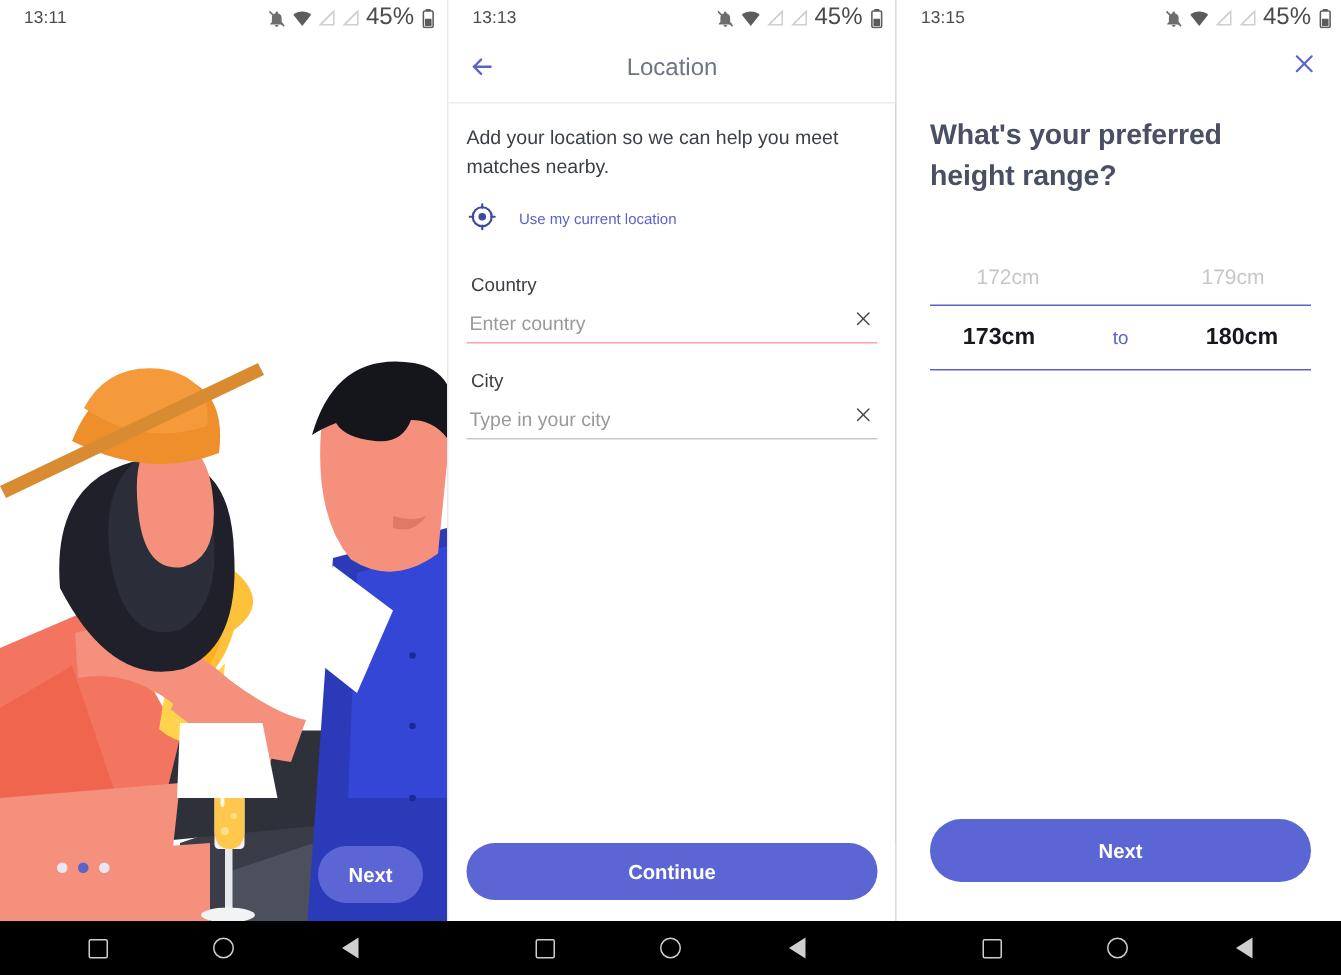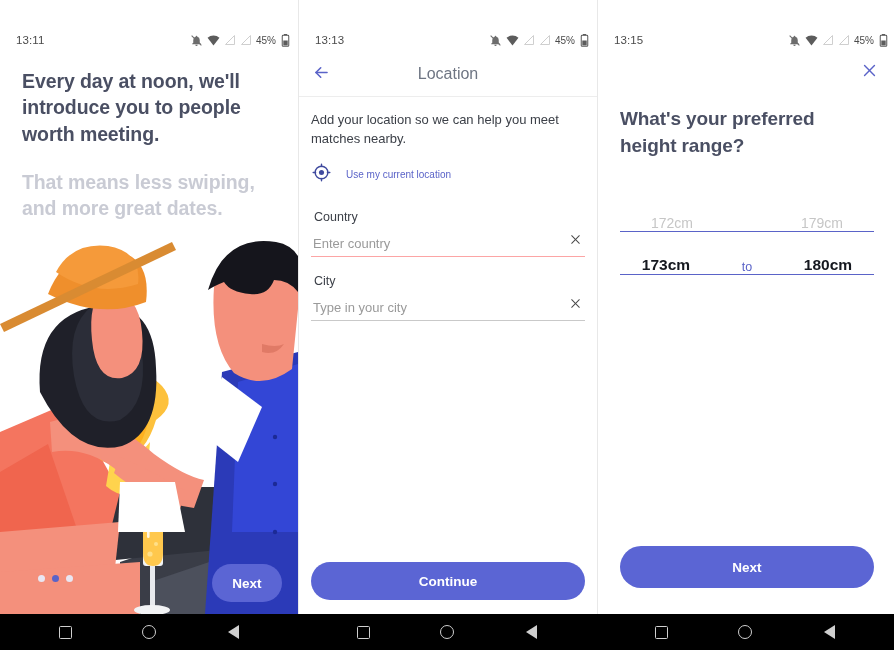--- a/index.html
+++ b/index.html
@@ -32,29 +32,28 @@
 
   
   .statusbar {
     position: relative;
     height: 24px;
     display: flex; align-items: center;
     padding: 0 8px;
     font-size: 11.5px;
     color: #4a4a4a;
     background: #ffffff;
-    margin-top: 28px;
   }
   .status-time { margin-left: 8px; letter-spacing: .1px; }
   .status-right {
     margin-left: auto;
     display: flex; align-items: center; gap: 4px;
   }
   .status-right svg { display: block; }
-  .status-batt-text { font-size: 10px; color: #4a4a4a; margin-right: 1px; }
+  .status-batt-text { font-size: 16px; color: #4a4a4a; margin-right: 1px; }
 
   
   .intro-head {
     padding: 16px 22px 0 22px;
   }
   .intro-title {
     font-size: 19.5px;
     font-weight: bold;
     line-height: 1.35;
     color: #4a4f63;
@@ -190,21 +189,21 @@
     font-weight: bold;
     color: #4a4f63;
     line-height: 1.4;
     margin: 14px 22px 0 22px;
     letter-spacing: -0.1px;
   }
   .picker {
     margin: 34px 22px 0 22px;
   }
   .picker-row {
-    display: flex; align-items: flex-end;
+    display: flex; align-items: center;
     height: 38px;
   }
   .picker-row .cell {
     flex: 1;
     text-align: center;
     font-size: 14px;
     color: #c6c6c6;
   }
   .picker-row .mid { flex: 0 0 46px; text-align: center; }
   .picker-row.selected {
@@ -319,24 +318,20 @@
           <span>
             <svg width="9" height="13" viewBox="0 0 12 20">
                 <rect x="3.5" y="0" width="5" height="2" fill="#5c5c5c"></rect>
                 <rect x="1" y="2" width="10" height="17" rx="1.5" fill="none" stroke="#5c5c5c" stroke-width="1.6"></rect>
                 <rect x="2.6" y="10" width="6.8" height="7.6" fill="#5c5c5c"></rect>
               </svg>
           </span>
         </span>
       </div>
 
-      <div class="intro-head">
-        <h1 class="intro-title">Every day at noon, we'll introduce you to people worth meeting.</h1>
-        <p class="intro-sub">That means less swiping, and more great dates.</p>
-      </div>
 
       <div class="illustration">
         <svg viewBox="0 0 298 382" preserveAspectRatio="xMidYMid slice">
           <rect x="0" y="0" width="298" height="382" fill="#ffffff"></rect>
 
           <polygon points="298,270 298,382 120,382 120,330" fill="#3a3d47"></polygon>
           <polygon points="298,300 298,382 150,382 150,350" fill="#4c505c"></polygon>
           <polygon points="110,255 298,255 298,310 95,330" fill="#2e313a"></polygon>
 
           <polygon points="222,140 298,120 298,382 205,382" fill="#2b3ab8"></polygon>

